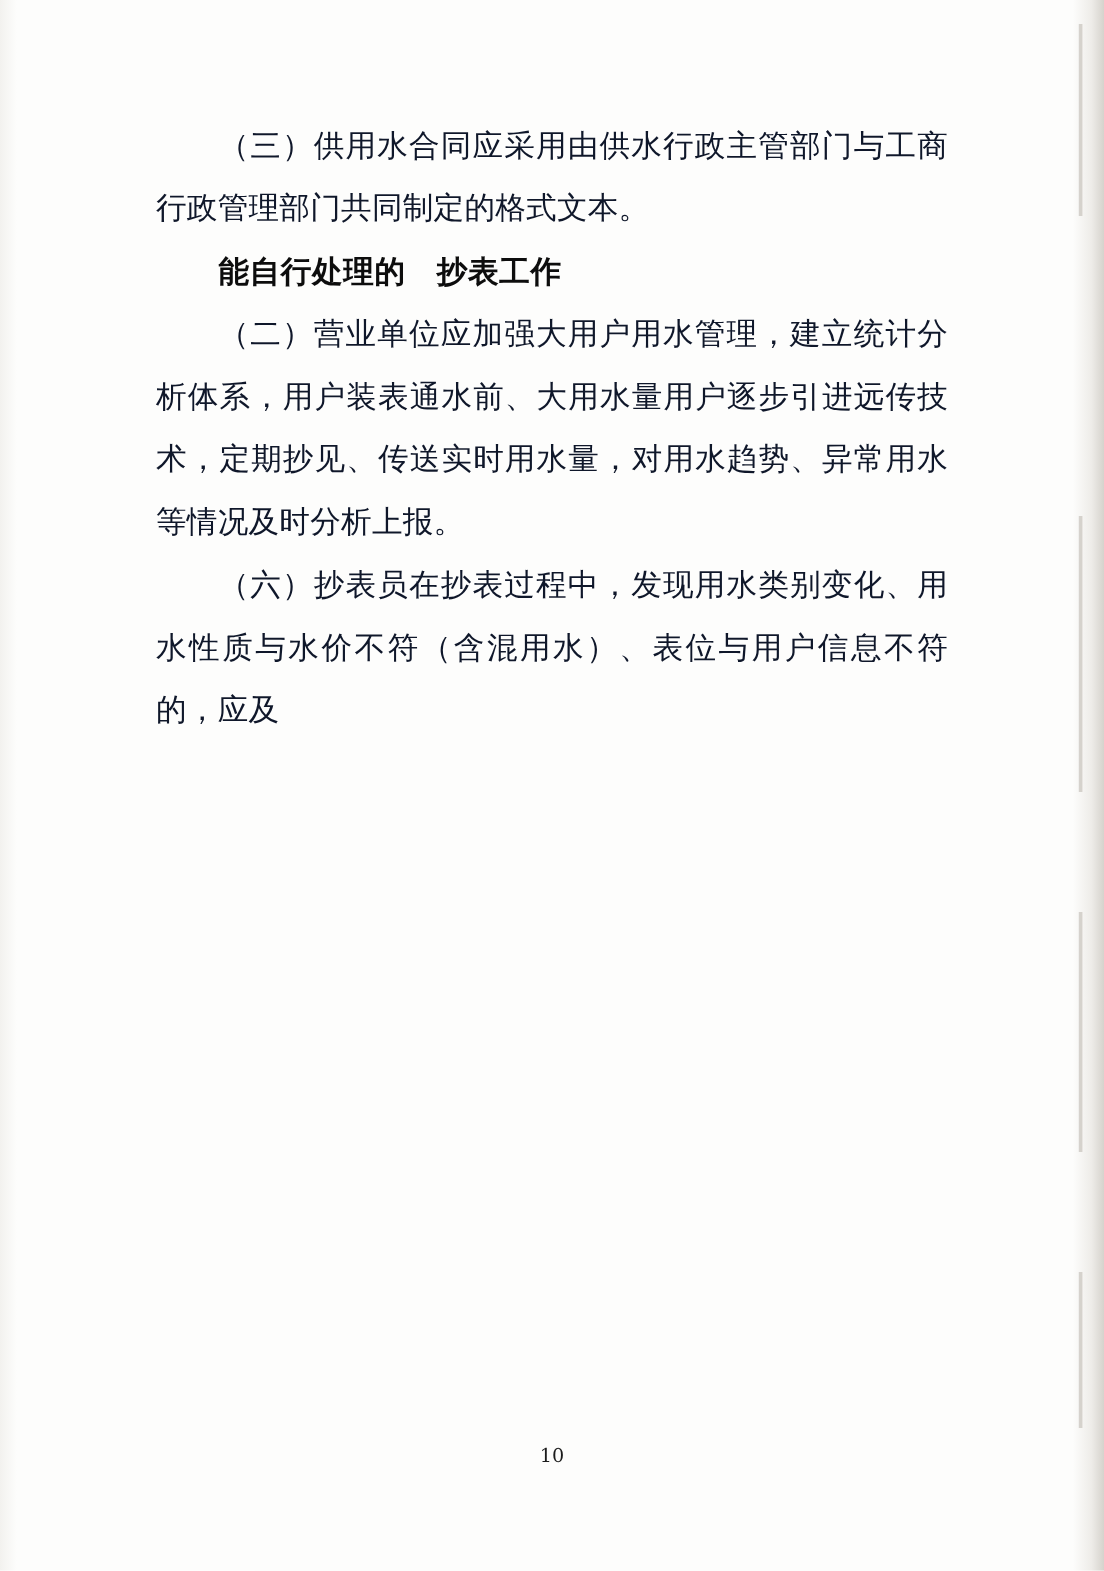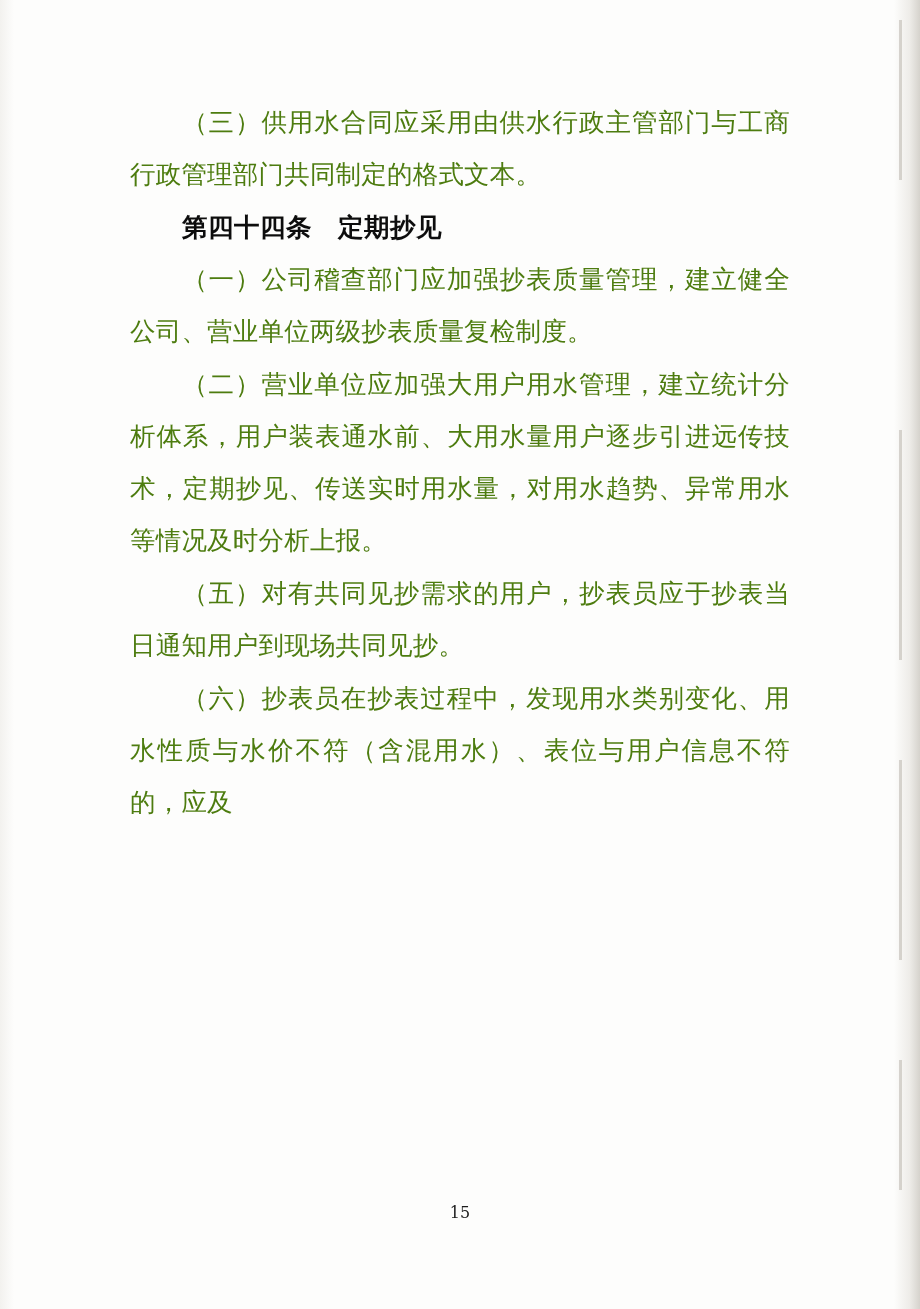--- a/index.html
+++ b/index.html
@@ -49,21 +49,21 @@
   .content {
     position: absolute;
     left: 130px;
     top: 96px;
     width: 660px;
   }
   p.para {
     margin: 0 0 1px 0;
     font-size: 25.5px;
     line-height: 52px;
-    color: #4d7c0f;
+    color: #0f172a;
     text-align: justify;
     text-justify: inter-ideograph;
     letter-spacing: 0.2px;
     font-family: "DejaVu Serif", serif;
   }
   p.para.indent {
     text-indent: 52px;
   }
   p.heading {
     margin: 0;
@@ -93,21 +93,19 @@
 
   <div class="scan-edge-left"></div>
   <div class="scan-edge-right"></div>
   <div class="binding-mark" style="top:20px;height:160px;"></div>
   <div class="binding-mark" style="top:430px;height:230px;"></div>
   <div class="binding-mark" style="top:760px;height:200px;"></div>
   <div class="binding-mark" style="top:1060px;height:130px;"></div>
 
   <div class="content">
     <p class="para indent">（三）供用水合同应采用由供水行政主管部门与工商行政管理部门共同制定的格式文本。</p>
-    <p class="heading">第四十四条　定期抄见</p>
-    <p class="para indent">（一）公司稽查部门应加强抄表质量管理，建立健全公司、营业单位两级抄表质量复检制度。</p>
+    <p class="heading">能自行处理的　抄表工作</p>
     <p class="para indent">（二）营业单位应加强大用户用水管理，建立统计分析体系，用户装表通水前、大用水量用户逐步引进远传技术，定期抄见、传送实时用水量，对用水趋势、异常用水等情况及时分析上报。</p>
-    <p class="para indent">（五）对有共同见抄需求的用户，抄表员应于抄表当日通知用户到现场共同见抄。</p>
     <p class="para indent">（六）抄表员在抄表过程中，发现用水类别变化、用水性质与水价不符（含混用水）、表位与用户信息不符的，应及</p>
   </div>
 
-  <div class="page-number">15</div>
+  <div class="page-number">10</div>
 </div>
 
 </body></html>

